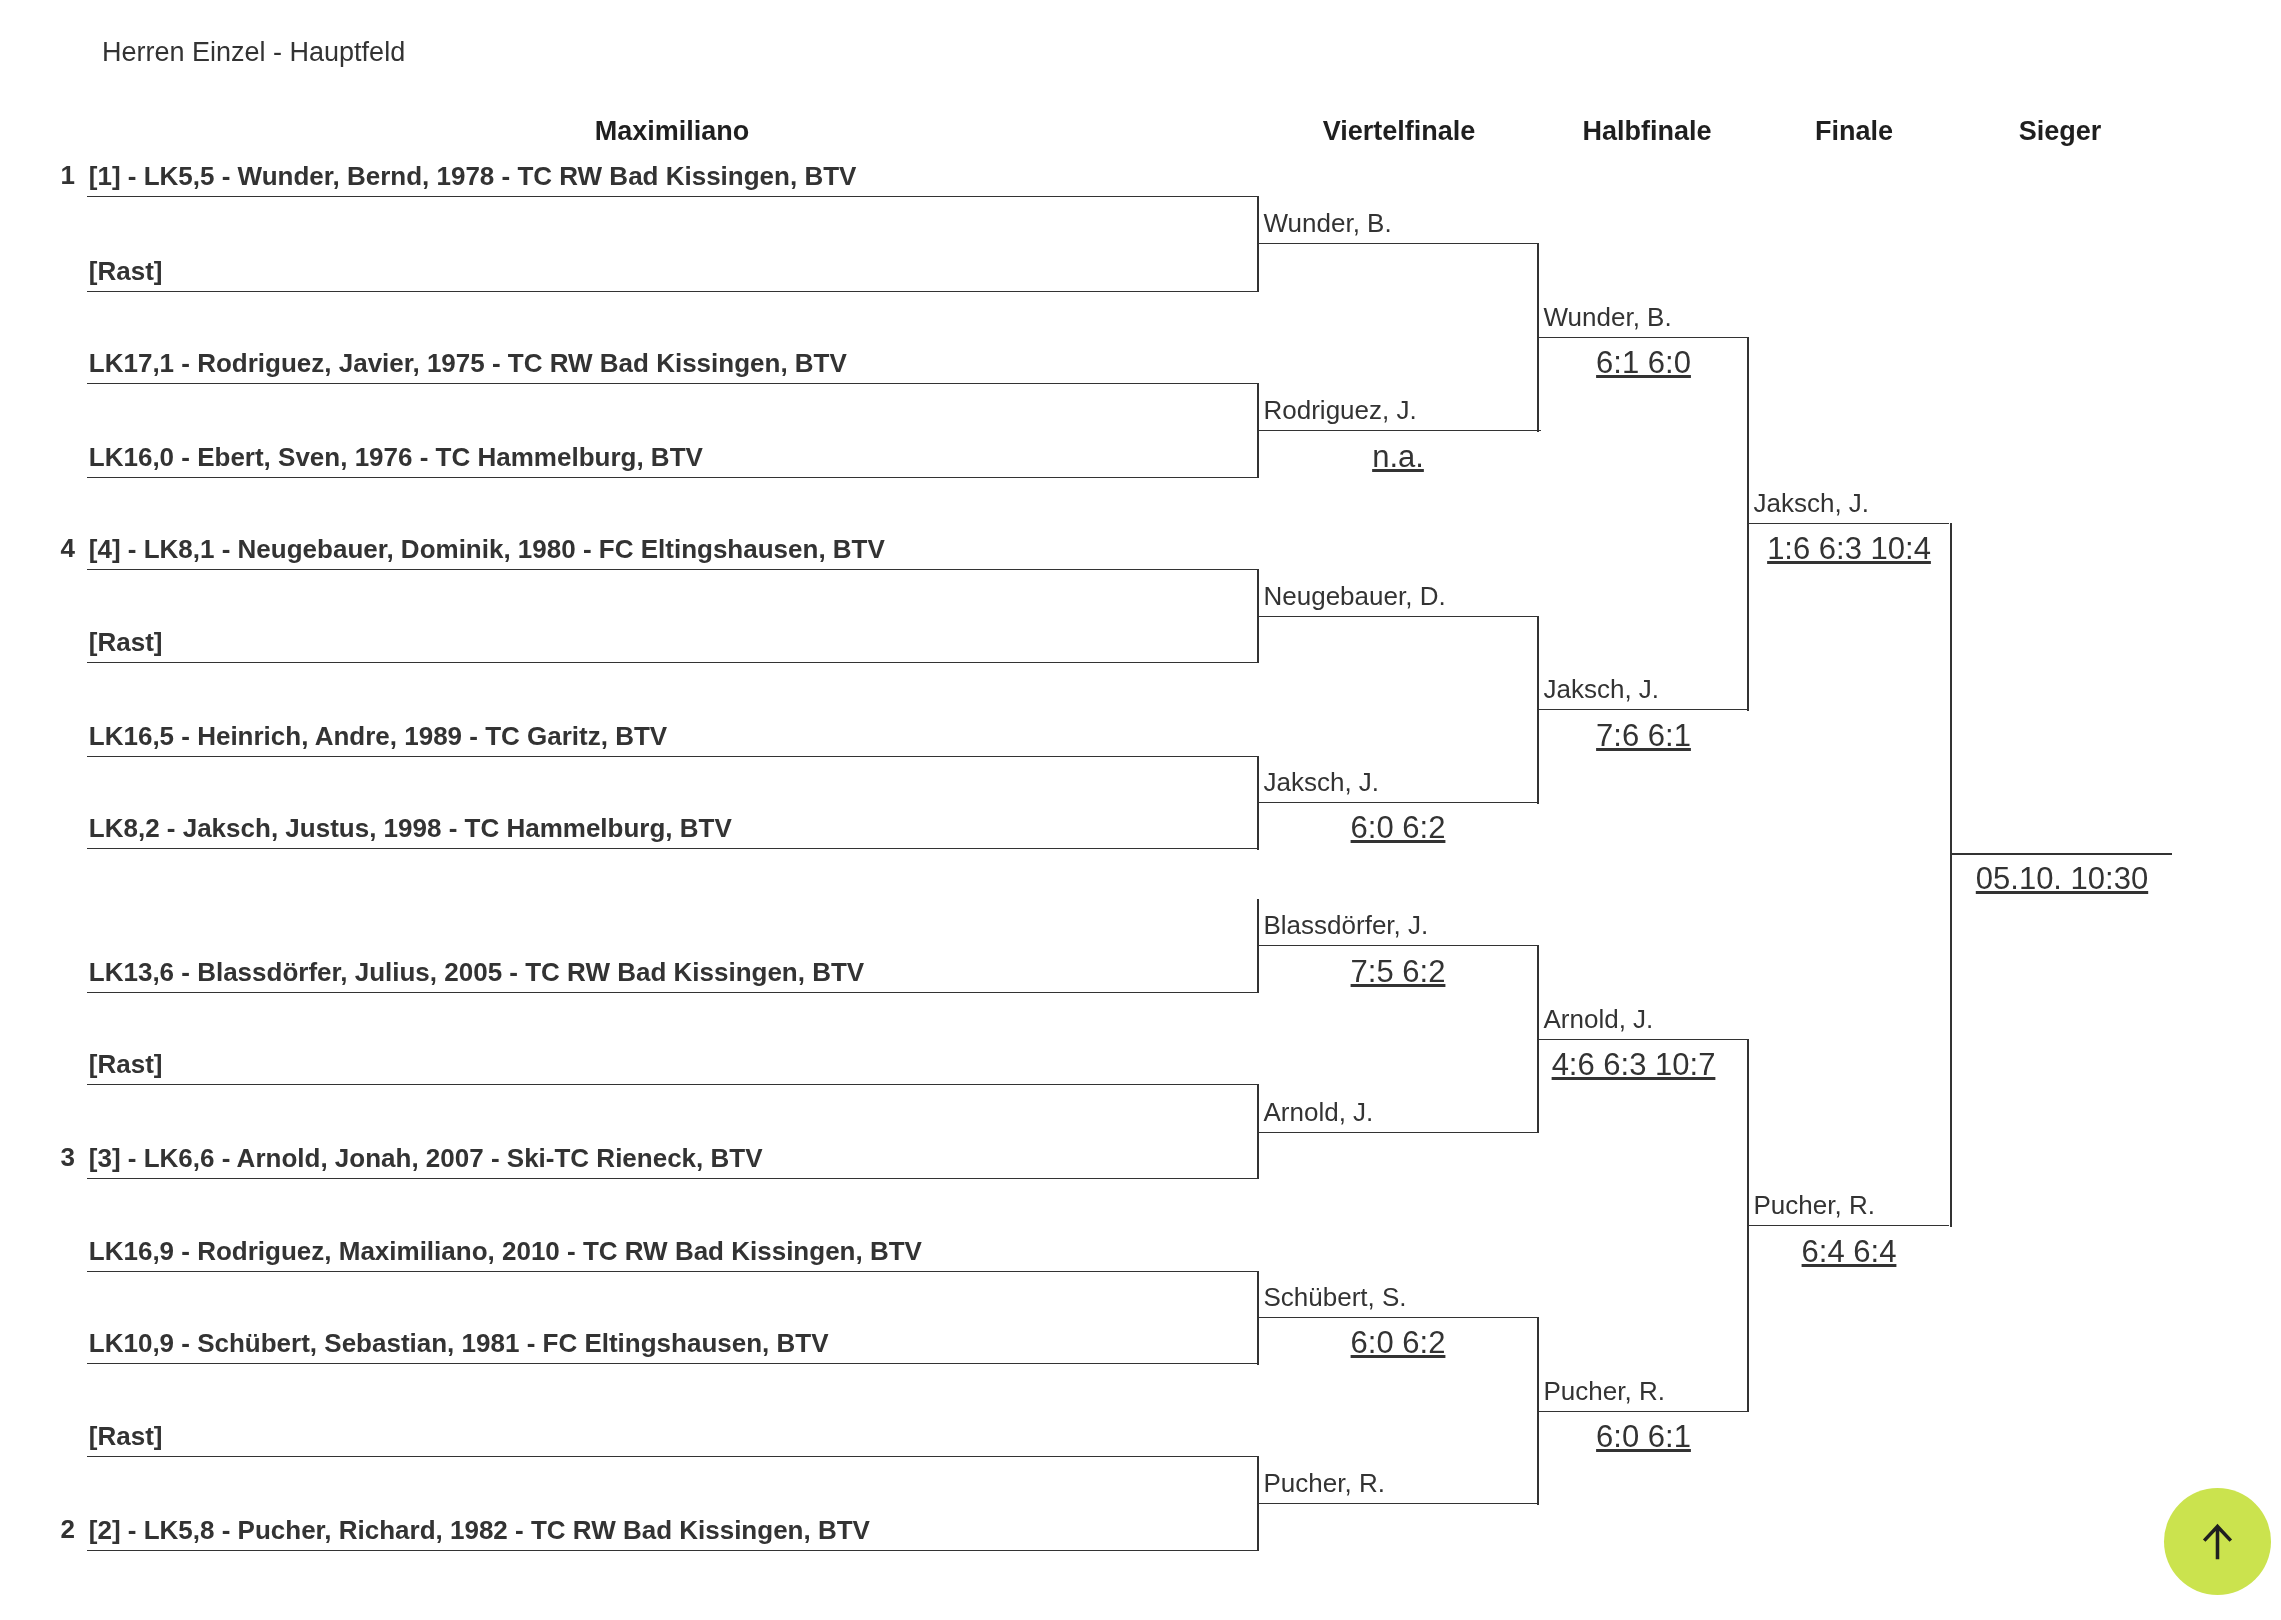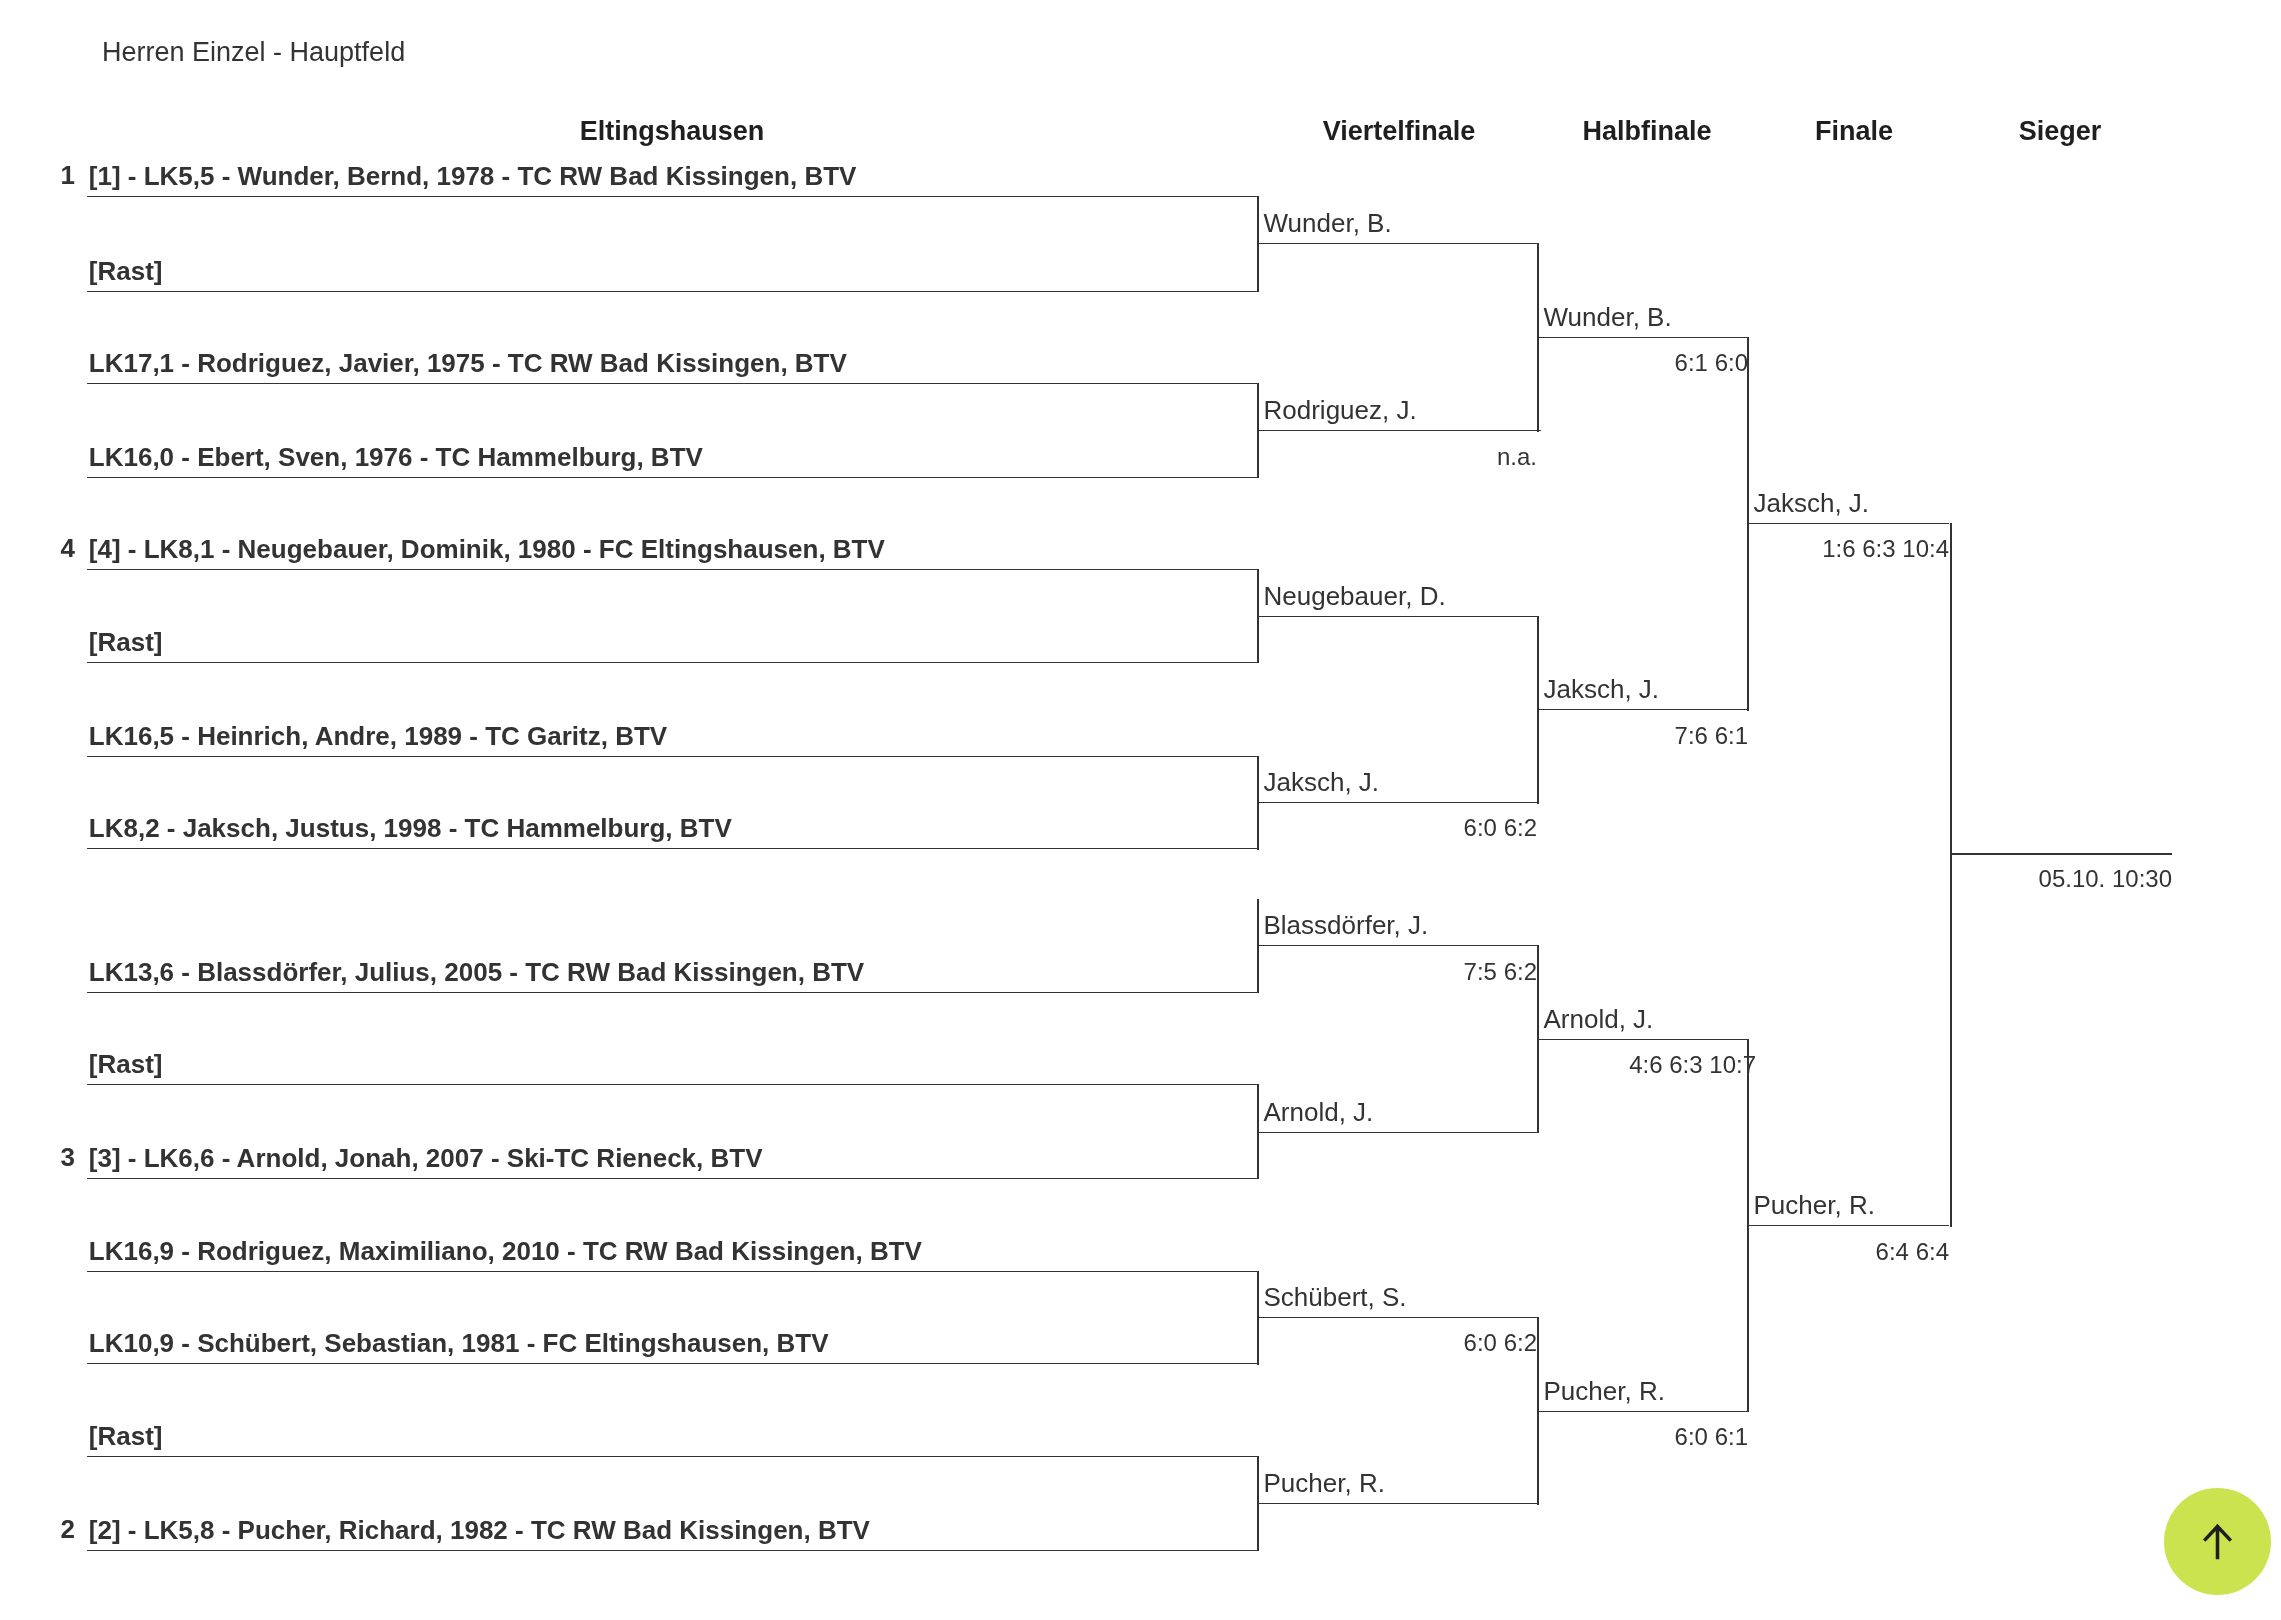--- a/index.html
+++ b/index.html
@@ -21,41 +21,41 @@
 
   .seed{
     position:absolute;left:36px;width:39px;height:41px;text-align:right;
     font-weight:700;font-size:26px;line-height:41px;
   }
 
   .slot{position:absolute;height:41px;border-bottom:1.8px solid #333333;}
   .slot .wname{position:absolute;left:4.5px;bottom:7.1px;font-size:26px;line-height:26px;white-space:nowrap;}
 
   .score{
-    position:absolute;height:41px;line-height:41px;text-align:right;
-    font-size:24px;white-space:nowrap;
+    position:absolute;height:41px;line-height:41px;text-align:center;
+    font-size:31px;white-space:nowrap;text-decoration:underline;
   }
 
   .vline{position:absolute;width:1.8px;background:#333333;}
   .hline{position:absolute;height:1.8px;background:#333333;}
 
   .fab{
     position:absolute;left:2164px;top:1488px;width:107px;height:107px;
     border:none;border-radius:50%;background:#cbe34e;
     display:flex;align-items:center;justify-content:center;cursor:pointer;padding:0;
   }
 </style>
 </head>
 <body>
 
 <div id="bracket">
 
   <div class="title">Herren Einzel - Hauptfeld</div>
 
-  <div class="round-h" style="left:672px">Eltingshausen</div>
+  <div class="round-h" style="left:672px">Maximiliano</div>
   <div class="round-h" style="left:1399px">Viertelfinale</div>
   <div class="round-h" style="left:1647px">Halbfinale</div>
   <div class="round-h" style="left:1854px">Finale</div>
   <div class="round-h" style="left:2060px">Sieger</div>
 
   <div class="seed" style="top:155px">1</div>
   <div class="seed" style="top:528px">4</div>
   <div class="seed" style="top:1137px">3</div>
   <div class="seed" style="top:1509px">2</div>
 

